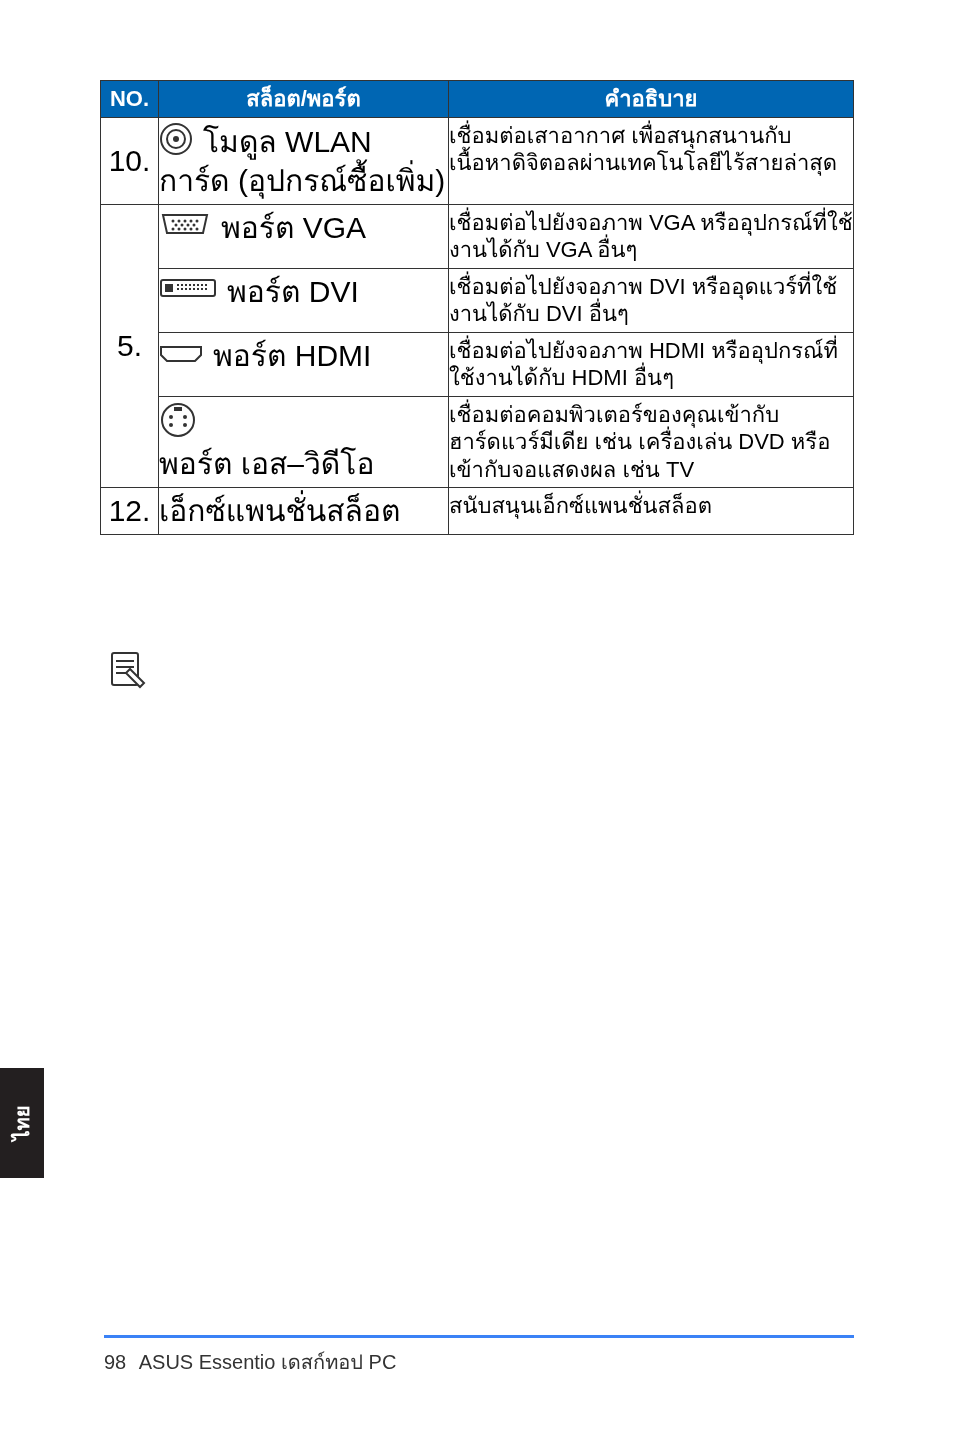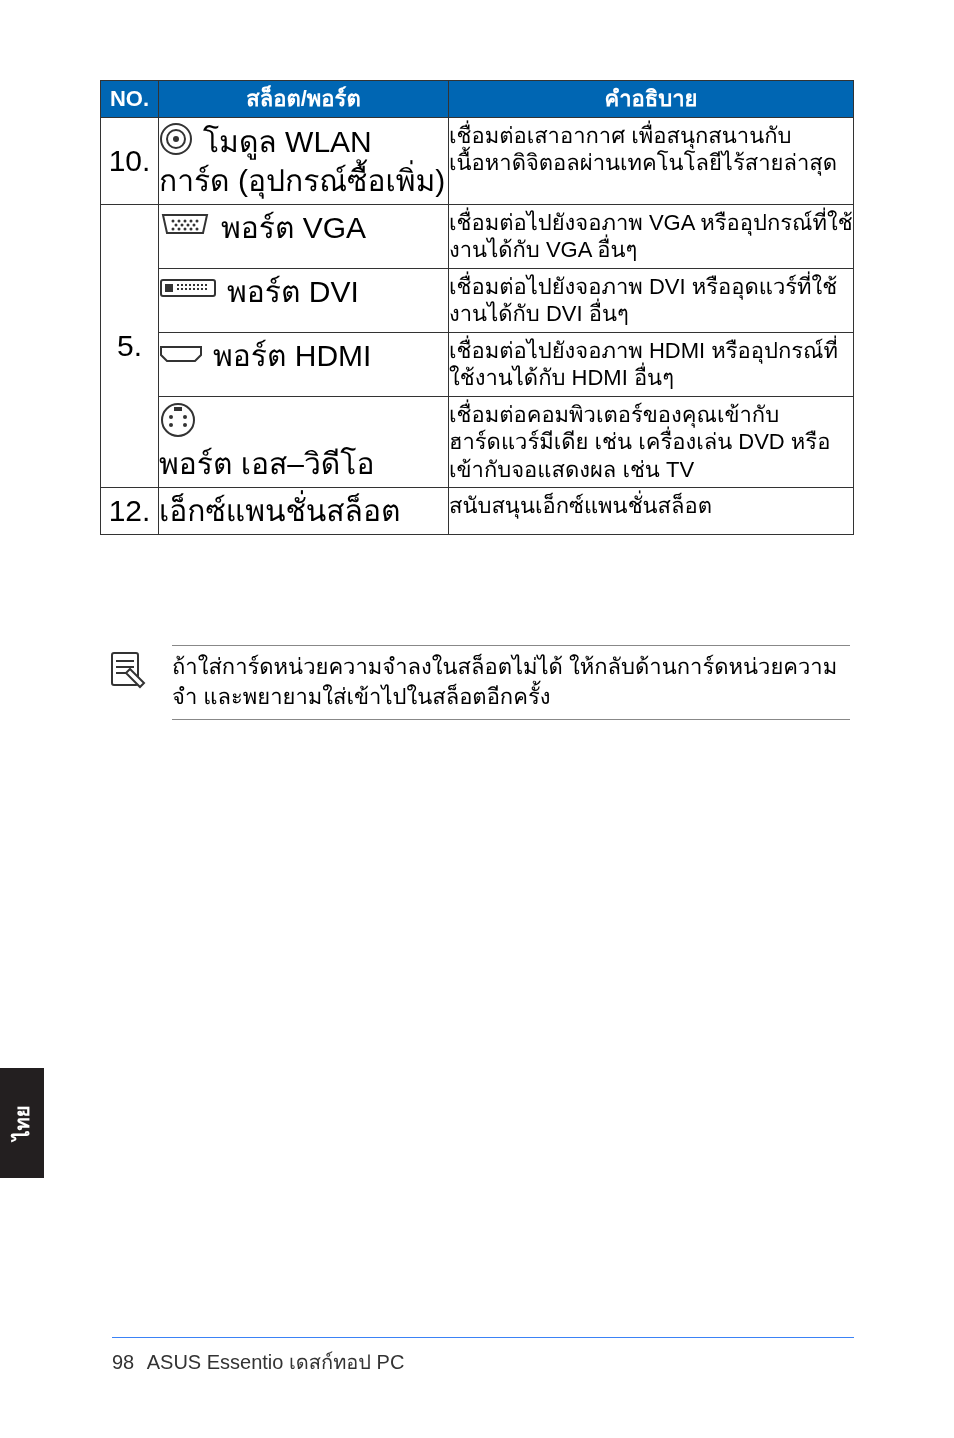--- a/index.html
+++ b/index.html
@@ -72,24 +72,24 @@
   }
   .side-tab span {
     transform: rotate(-90deg);
     font-size: 20px;
     font-weight: bold;
     white-space: nowrap;
   }
 
   .footer {
     position: absolute;
-    left: 112px;
+    left: 104px;
     bottom: 60px;
     right: 100px;
-    border-top: 1px solid #3b82f6;
+    border-top: 3px solid #3b82f6;
     padding-top: 8px;
     font-size: 20px;
     color: #333;
   }
   .footer .pagenum { margin-right: 8px; }
 </style>
 </head>
 <body>
 
 <div class="page">
@@ -234,21 +234,20 @@
   <div class="note-row">
     <span class="note-icon">
       <svg width="44" height="44" viewBox="0 0 44 44">
         <rect x="8" y="6" width="26" height="32" rx="2" fill="none" stroke="#333" stroke-width="2"></rect>
         <line x1="12" y1="14" x2="30" y2="14" stroke="#333" stroke-width="2"></line>
         <line x1="12" y1="20" x2="30" y2="20" stroke="#333" stroke-width="2"></line>
         <line x1="12" y1="26" x2="30" y2="26" stroke="#333" stroke-width="2"></line>
         <path d="M26 22 L40 36 L36 40 L22 26 Z" fill="#fff" stroke="#333" stroke-width="2"></path>
       </svg>
     </span>
-    <div class="note-text">ถ้าใส่การ์ดหน่วยความจำลงในสล็อตไม่ได้ ให้กลับด้านการ์ดหน่วยความจำ และพยายามใส่เข้าไปในสล็อตอีกครั้ง</div>
   </div>
 </div>
 
 <div class="side-tab">
   <span>ไทย</span>
 </div>
 
 <div class="footer">
   <span class="pagenum">98</span>
   <span>ASUS Essentio เดสก์ทอป PC</span>

